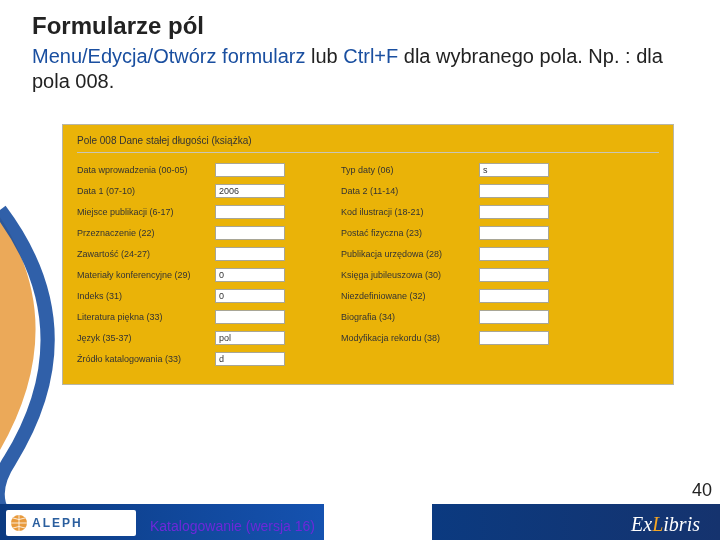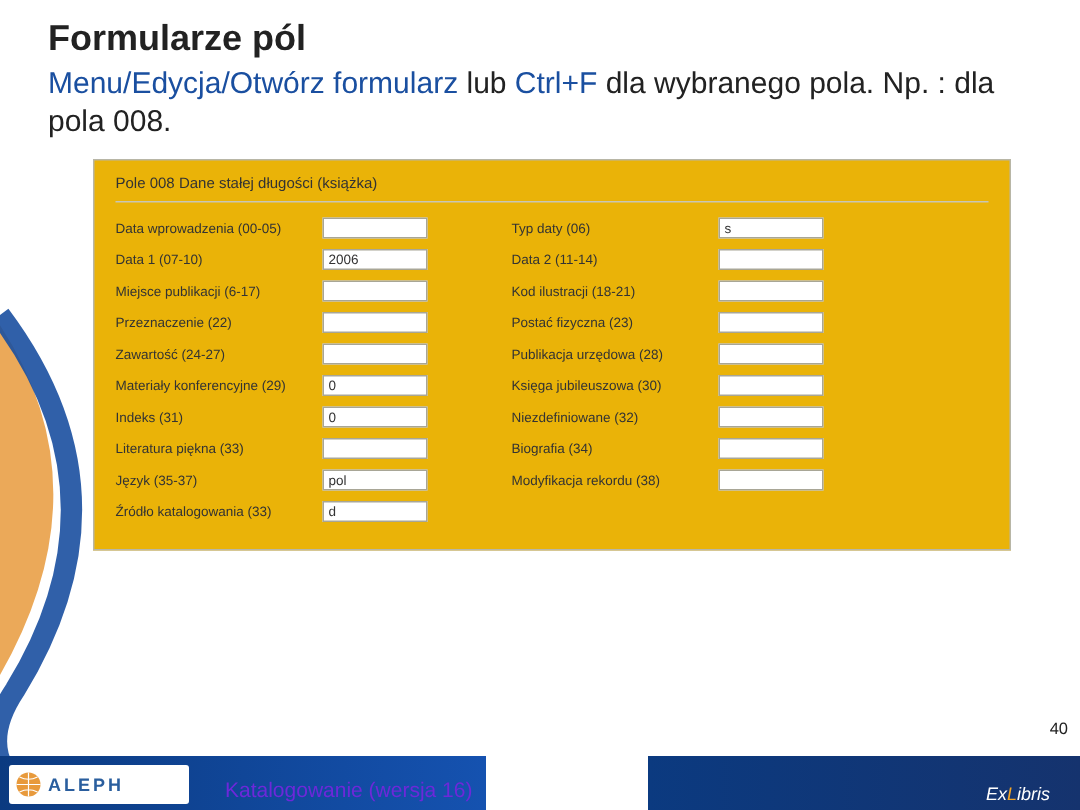--- a/index.html
+++ b/index.html
@@ -31,21 +31,21 @@
   .desc {
     font-size: 20px;
     color: #222;
     line-height: 1.25;
     margin-bottom: 14px;
   }
   .instr {
     font-size: 20px;
     color: #222;
     line-height: 1.25;
-    margin-bottom: 12px;
+    margin-bottom: 30px;
   }
   .blue { color: #1a4fa0; }
   .form-panel {
     margin: 0 18px 0 30px;
     background: #eab308;
     border: 1px solid #b8b6a6;
     padding: 10px 14px 18px 14px;
     position: relative;
     z-index: 2;
   }
@@ -75,60 +75,60 @@
     font-size: 9px;
     padding: 0 3px;
     line-height: 12px;
     color: #333;
   }
   .spacer { }
   .page-num {
     position: absolute;
     right: 8px;
     top: 480px;
-    font-size: 11px;
+    font-size: 18px;
     color: #222;
     z-index: 3;
   }
   .footer {
     position: absolute;
     left: 0; bottom: 0;
     width: 720px; height: 36px;
     background: linear-gradient(to right, #0b3a80 0%, #1552b0 45%, #fff 45%, #fff 60%, #0b3a80 60%, #15336e 100%);
     z-index: 1;
   }
   .footer-mid {
     position: absolute;
     left: 150px; bottom: 6px;
     font-size: 14px;
     color: #6d28d9;
     z-index: 3;
   }
   .aleph-badge {
     position: absolute;
     left: 6px; bottom: 4px;
-    width: 120px; height: 26px;
+    width: 130px; height: 26px;
     background: #fff;
     border-radius: 2px;
     display: flex;
     align-items: center;
     font-size: 12px;
     font-weight: bold;
     letter-spacing: 2px;
     color: #2a5e9e;
     z-index: 3;
     padding-left: 4px;
   }
   .aleph-badge svg { margin-right: 4px; flex-shrink: 0; }
   .exlibris {
     position: absolute;
     right: 20px; bottom: 4px;
-    font-size: 12px;
+    font-size: 20px;
     font-style: italic;
-    font-family: Liberation Sans, sans-serif;
+    font-family: Liberation Serif, serif;
     color: #fff;
     z-index: 3;
   }
   .exlibris .l { color: #f5a623; font-style: italic; }
 </style>
 </head>
 <body>
 
 <svg class="swoosh" viewBox="0 0 200 360">
   <path d="M 40 0 Q 140 120 60 260 Q 20 330 120 360 L 0 360 L 0 0 Z" fill="#e89a3c" opacity="0.85"></path>

